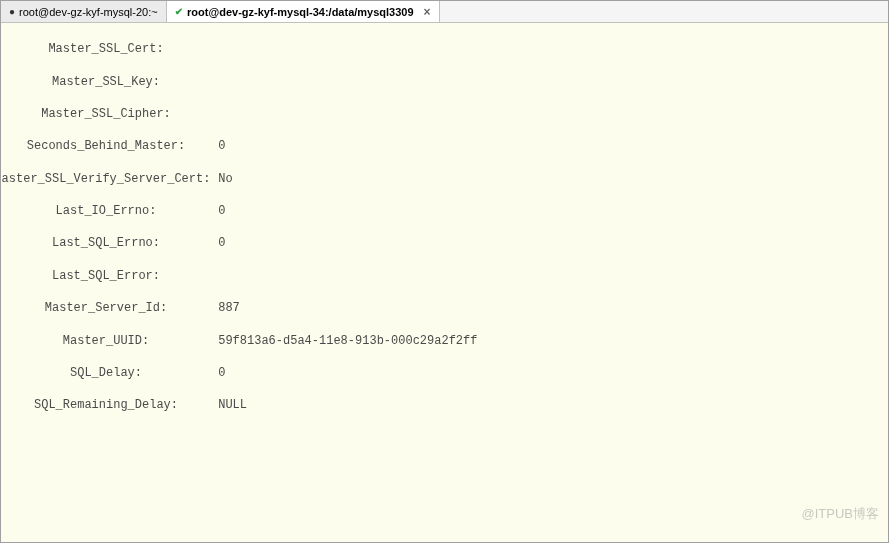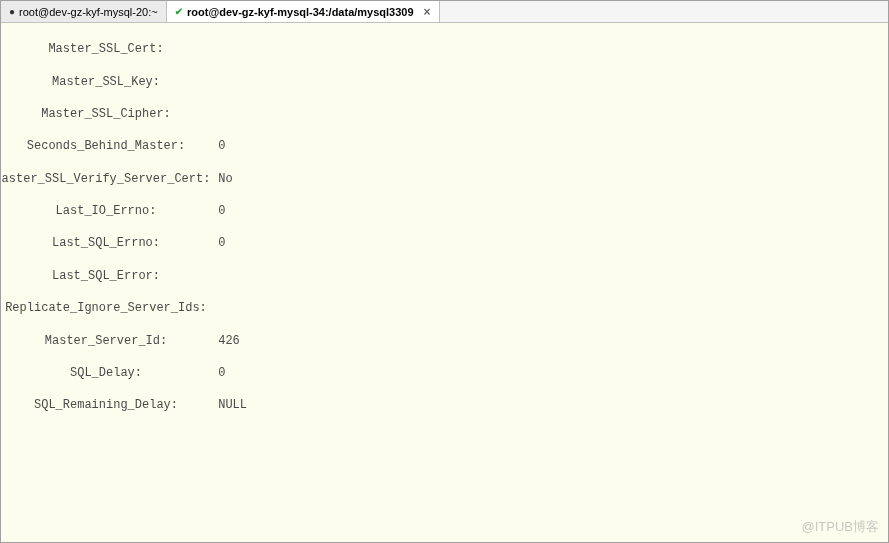--- a/index.html
+++ b/index.html
@@ -64,21 +64,21 @@
     .status-val {
       display: inline;
     }
     .plain-line {
       display: block;
       padding-left: 0;
     }
     .watermark {
       position: absolute;
       right: 10px;
-      bottom: 7px;
+      bottom: 20px;
       color: rgba(120,120,120,0.4);
       font-family: sans-serif;
       font-size: 13px;
     }
   </style>
 </head>
 <body>
 
 <div class="tabs">
   <div class="tab">
@@ -94,22 +94,22 @@
 
 <div class="terminal">
 <span class="status-line"><span class="status-label">Master_SSL_Cert:</span><span class="status-val"></span></span>
 <span class="status-line"><span class="status-label">Master_SSL_Key:</span><span class="status-val"></span></span>
 <span class="status-line"><span class="status-label">Master_SSL_Cipher:</span><span class="status-val"></span></span>
 <span class="status-line"><span class="status-label">Seconds_Behind_Master:</span><span class="status-val"> 0</span></span>
 <span class="status-line"><span class="status-label">aster_SSL_Verify_Server_Cert:</span><span class="status-val"> No</span></span>
 <span class="status-line"><span class="status-label">Last_IO_Errno:</span><span class="status-val"> 0</span></span>
 <span class="status-line"><span class="status-label">Last_SQL_Errno:</span><span class="status-val"> 0</span></span>
 <span class="status-line"><span class="status-label">Last_SQL_Error:</span><span class="status-val"></span></span>
-<span class="status-line"><span class="status-label">Replicate_Ignore_Server_Ids:</span><span class="status-val"></span></span>
-<span class="status-line"><span class="status-label">Master_Server_Id:</span><span class="status-val"> 426</span></span>
+<span class="status-line"><span class="status-label">Master_Server_Id:</span><span class="status-val"> 887</span></span>
+<span class="status-line"><span class="status-label">Master_UUID:</span><span class="status-val"> 59f813a6-d5a4-11e8-913b-000c29a2f2ff</span></span>
 <span class="status-line"><span class="status-label">SQL_Delay:</span><span class="status-val"> 0</span></span>
 <span class="status-line"><span class="status-label">SQL_Remaining_Delay:</span><span class="status-val"> NULL</span></span>
 
 
 
 
 
 
 
 

